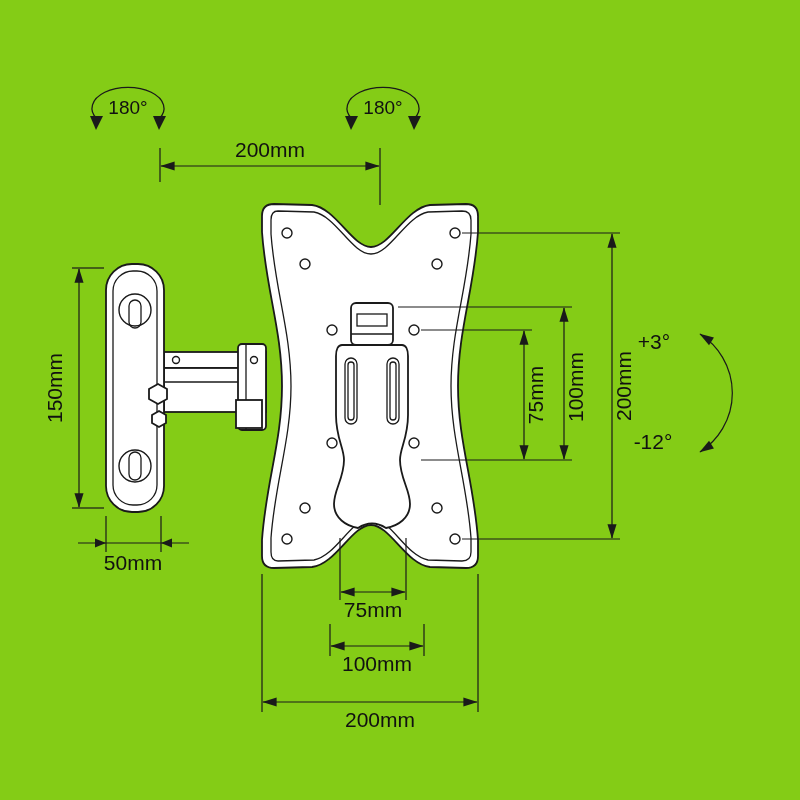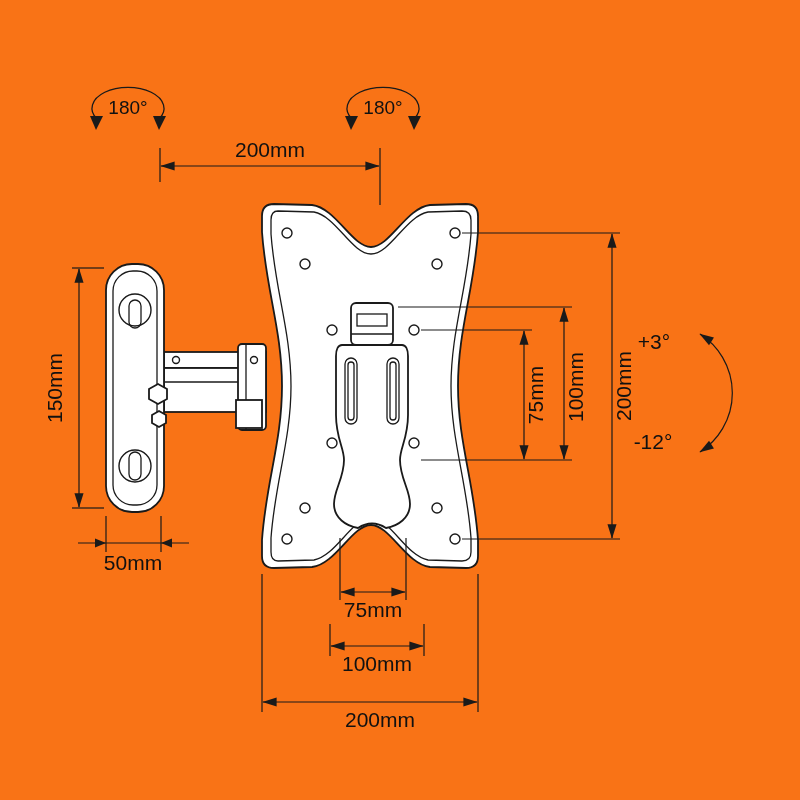--- a/index.html
+++ b/index.html
@@ -1,16 +1,16 @@
 <!DOCTYPE html>
 <html><head>
 <meta charset="utf-8">
 <style>
   html,body{margin:0;padding:0;background:#ffffff;}
-  .canvas{position:relative;width:800px;height:800px;background:#f97316;overflow:hidden;}
+  .canvas{position:relative;width:800px;height:800px;background:#84cc16;overflow:hidden;}
   svg{display:block;}
   svg text{font-family:"Liberation Sans","DejaVu Sans",sans-serif;fill:#111;}
   .dim-text{font-size:21px;}
   .rot-text{font-size:19px;}
   .tilt-text{font-size:21px;}
   .outline{fill:#ffffff;stroke:#1a1a1a;stroke-width:1.8;}
   .thin{fill:none;stroke:#1a1a1a;stroke-width:1.3;}
   .dim{stroke:#1a1a1a;stroke-width:1.2;fill:none;}
   .hole{fill:#ffffff;stroke:#1a1a1a;stroke-width:1.4;}
   .arrowfill{fill:#1a1a1a;stroke:none;}

